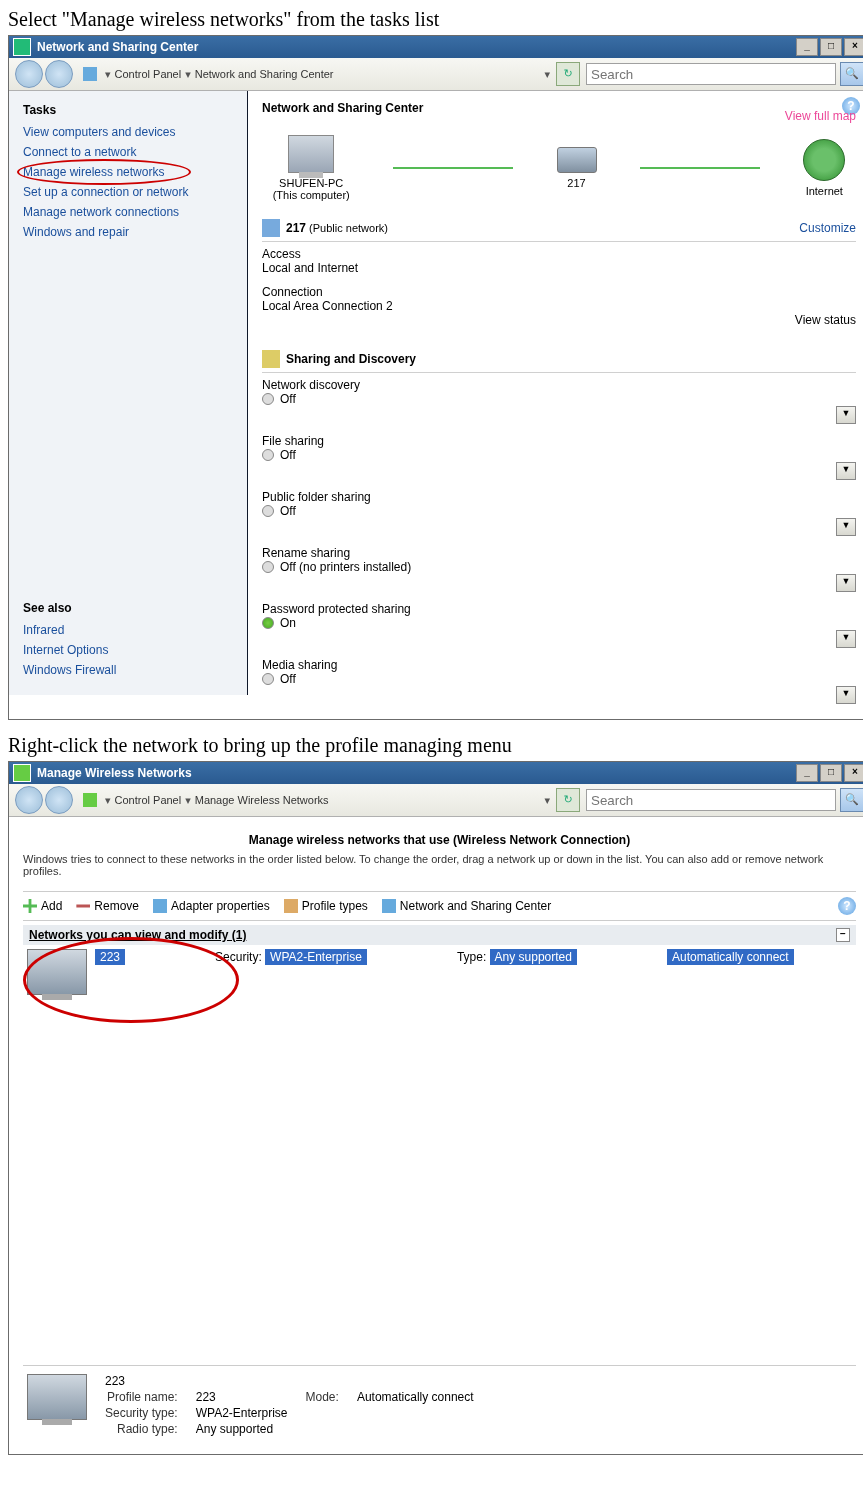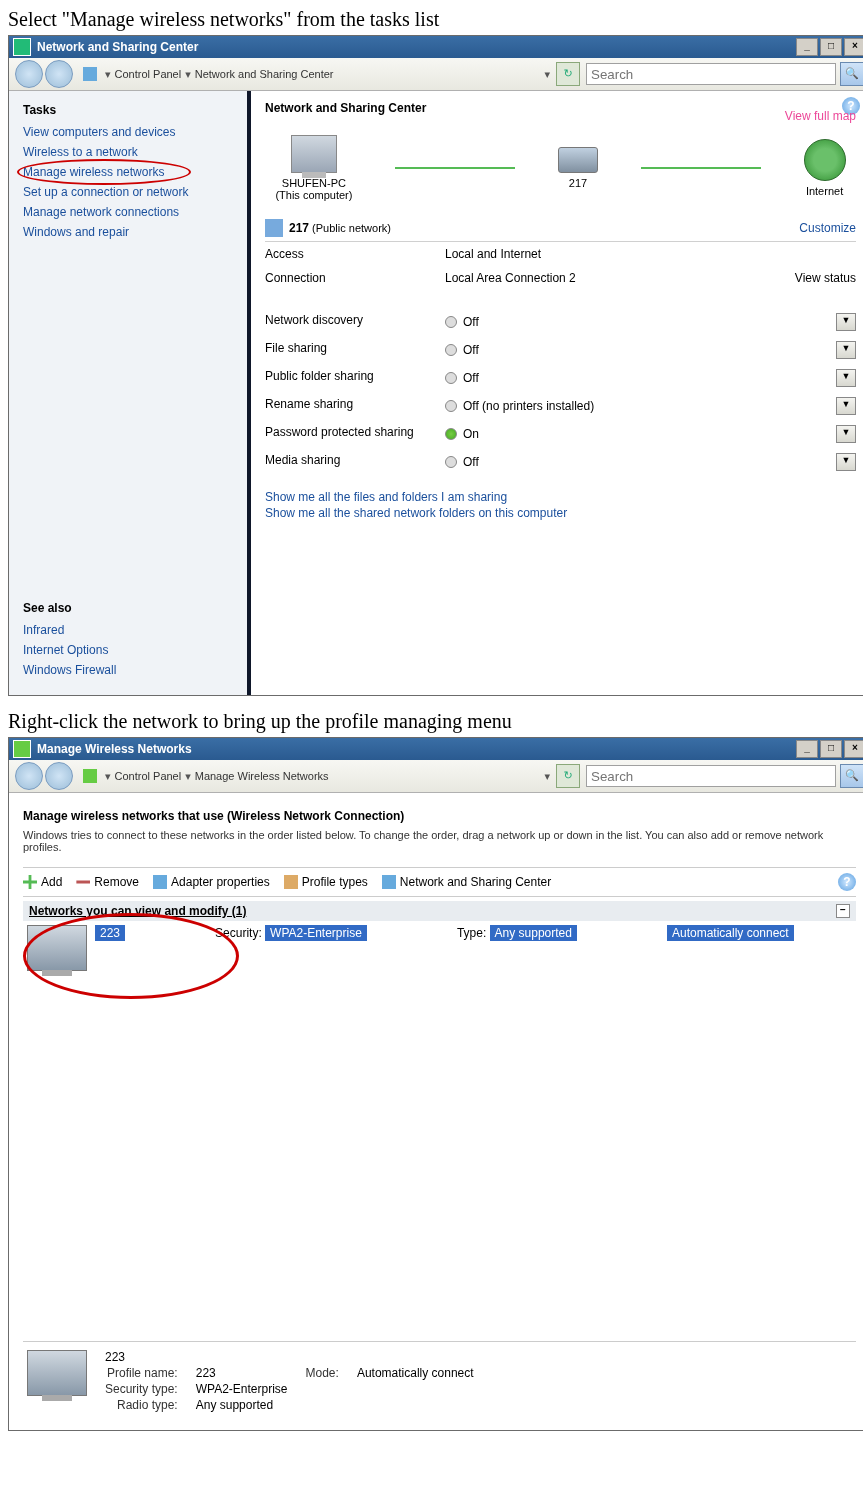--- a/index.html
+++ b/index.html
@@ -12,21 +12,21 @@
   .navbar { background:linear-gradient(#f7f7f3,#e8e8e0); height:32px; display:flex; align-items:center; padding:0 6px; border-bottom:1px solid #b0b0b0; }
   .navbtn { width:26px; height:26px; border-radius:50%; background:radial-gradient(#d0e4f5,#9bbdd8); border:1px solid #7a9cc0; margin-right:2px; }
   .crumb { margin-left:8px; color:#333; display:flex; align-items:center; }
   .crumb .sep { margin:0 4px; color:#555; }
   .navspacer { flex:1; }
   .refresh { width:22px; height:22px; background:#dfe8d8; border:1px solid #8aa87a; color:#2a7; text-align:center; line-height:20px; margin-right:6px; }
   .search { width:240px; height:20px; border:1px solid #a0a0a0; background:#fff; padding:0 4px; color:#888; margin-right:4px; }
   .srchbtn { width:22px; height:22px; background:linear-gradient(#cfe3f8,#a7c7ea); border:1px solid #6a8ab0; color:#235; text-align:center; line-height:20px; }
   
   .w1body { display:flex; background:#fff; }
-  .tasks { width:210px; background:#f0f3f7; padding:12px 14px; border-right:4px solid #0f172a; position:relative; height:580px; }
+  .tasks { width:210px; background:#f0f3f7; padding:12px 14px; border-right:1px solid #0f172a; position:relative; height:580px; }
   .tasks h4 { margin:0 0 8px 0; font-size:12px; }
   .tlink { color:#1a4f9c; margin:6px 0; cursor:pointer; font-size:12px; }
   .tlink.highlight { position:relative; }
   .circle1 { position:absolute; left:-6px; top:-6px; width:170px; height:22px; border:2px solid #c00; border-radius:50%; pointer-events:none; }
   .seealso { position:absolute; bottom:12px; left:14px; }
   .main1 { flex:1; padding:10px 14px; position:relative; }
   .helpicn { position:absolute; right:10px; top:6px; width:18px; height:18px; border-radius:50%; background:radial-gradient(#d0e8ff,#5a9fe0); color:#fff; text-align:center; line-height:18px; font-weight:bold; font-size:12px; }
   .main1 h3 { margin:0 0 8px 0; font-size:12px; }
   .maprow { display:flex; align-items:center; justify-content:space-around; margin:20px 0 10px 0; position:relative;gap:16px; }
   .mapnode { text-align:center; font-size:11px; }
@@ -34,33 +34,33 @@
   .pcicon::after { content:""; position:absolute; bottom:-6px; left:10px; width:24px; height:6px; background:#bbb; }
   .routicon { width:38px; height:24px; margin:0 auto 4px auto; background:linear-gradient(#c0d0e0,#8090a0); border:1px solid #777; border-radius:3px; }
   .globeicon { width:40px; height:40px; margin:0 auto 4px auto; border-radius:50%; background:radial-gradient(#6ac06a 40%,#2a8a2a); border:1px solid #2a6a2a; }
   .mapline { flex:1; height:2px; background:#5b5; margin:0 6px; max-width:120px; }
   .rightlink { color:#ec4899; position:absolute; right:0; top:-26px; font-size:12px; }
   .sect { margin-top:18px; }
   .secthdr { display:flex; align-items:center; border-bottom:1px solid #d0d0d0; padding-bottom:4px; }
   .secthdr .sicon { width:18px; height:18px; background:#7ad; margin-right:6px; }
   .secthdr b { font-size:12px; }
   .secthdr .rlink { margin-left:auto; color:#1a4f9c; font-size:12px; }
-  .row2 { display:flex; padding:5px 0; font-size:12px; }
+  .row2 { display:flex; padding:5px 0; font-size:12px;flex-direction:column; }
   .row2 .c1 { width:180px; }
   .row2 .c2 { width:240px; display:flex; align-items:center; }
   .row2 .c3 { margin-left:auto; display:flex; align-items:center; }
   .radio { width:10px; height:10px; border-radius:50%; border:1px solid #888; margin-right:6px; display:inline-block; }
   .radio.on { background:radial-gradient(#7c4,#4a2); }
   .radio.off { background:#ddd; }
   .expbtn { width:18px; height:16px; background:linear-gradient(#f4f4f0,#d8d8d0); border:1px solid #888; text-align:center; line-height:12px; font-size:9px; }
   .footlinks { margin-top:14px; }
   .footlinks div { color:#1a4f9c; font-size:12px; margin:2px 0; }
   
   .w2body { background:#fff; padding:10px 14px; position:relative; }
-  .w2body h4 { margin:6px 0; font-size:12px; }
+  .w2body h4 { margin:6px 0; font-size:12px;text-align:center; }
   .desc { font-size:11px; color:#333; margin-bottom:14px; }
   .toolbar2 { border-top:1px solid #ccc; border-bottom:1px solid #ccc; padding:5px 0; font-size:12px; display:flex; align-items:center; gap:14px; }
   .toolbar2 .ti { display:flex; align-items:center; gap:4px; }
   .tico { width:14px; height:14px; display:inline-block; }
   .add { background:#5b5; clip-path:polygon(40% 0,60% 0,60% 40%,100% 40%,100% 60%,60% 60%,60% 100%,40% 100%,40% 60%,0 60%,0 40%,40% 40%); }
   .rem { background:#b55; clip-path:polygon(0 40%,100% 40%,100% 60%,0 60%); }
   .grouphdr { background:#e8ecf0; padding:3px 6px; font-weight:bold; font-size:12px; margin-top:4px; display:flex;gap:20px; }
   .grouphdr .collapse { margin-left:auto; width:12px; height:12px; border:1px solid #888; background:#fff; text-align:center; line-height:10px; font-size:10px; }
   .netarea { position:relative; height:420px; }
   .netitem { display:flex; align-items:flex-start; padding:4px; }
@@ -105,21 +105,21 @@
     <div class="navspacer"></div>
     <span style="color:#555;margin-right:6px;">▾</span>
     <div class="refresh">↻</div>
     <input class="search" placeholder="Search" style="">
     <div class="srchbtn">🔍</div>
   </div>
   <div class="w1body">
     <div class="tasks">
       <h4>Tasks</h4>
       <div class="tlink">View computers and devices</div>
-      <div class="tlink">Wireless to a network</div>
+      <div class="tlink">Connect to a network</div>
       <div class="tlink highlight">
         <span>Manage wireless networks</span>
         <span class="circle1"></span>
       </div>
       <div class="tlink">Set up a connection or network</div>
       <div class="tlink">Manage network connections</div>
       <div class="tlink">Windows and repair</div>
       <div class="seealso">
         <h4>See also</h4>
         <div class="tlink">Infrared</div>
@@ -165,20 +165,24 @@
         <div class="row2">
           <div class="c1">Connection</div>
           <div class="c2">Local Area Connection 2</div>
           <div class="c3">
               <span class="rlink" style="margin:0">View status</span>
             </div>
         </div>
       </div>
 
       <div class="sect">
+        <div class="secthdr">
+          <span class="sicon" style="background:#dc6"></span>
+          <b>Sharing and Discovery</b>
+        </div>
         <div id="sharing-rows">
             <div class="row2">
               <div class="c1">Network discovery</div>
     <div class="c2"><span class="radio off"></span>Off</div>
     <div class="c3">
                 <span class="expbtn">▼</span>
               </div>
             </div>
             <div class="row2">
               <div class="c1">File sharing</div>
@@ -211,24 +215,20 @@
             <div class="row2">
               <div class="c1">Media sharing</div>
     <div class="c2"><span class="radio off"></span>Off</div>
     <div class="c3">
                 <span class="expbtn">▼</span>
               </div>
             </div>
           </div>
       </div>
 
-      <div class="footlinks">
-        <div>Show me all the files and folders I am sharing</div>
-        <div>Show me all the shared network folders on this computer</div>
-      </div>
     </div>
   </div>
 </div>
 
 <p class="instruction">Right-click the network to bring up the profile managing menu</p>
 
 <div class="window">
   <div class="titlebar">
     <span class="ticon" style="background:#6c4"></span>
     <span>Manage Wireless Networks</span>

